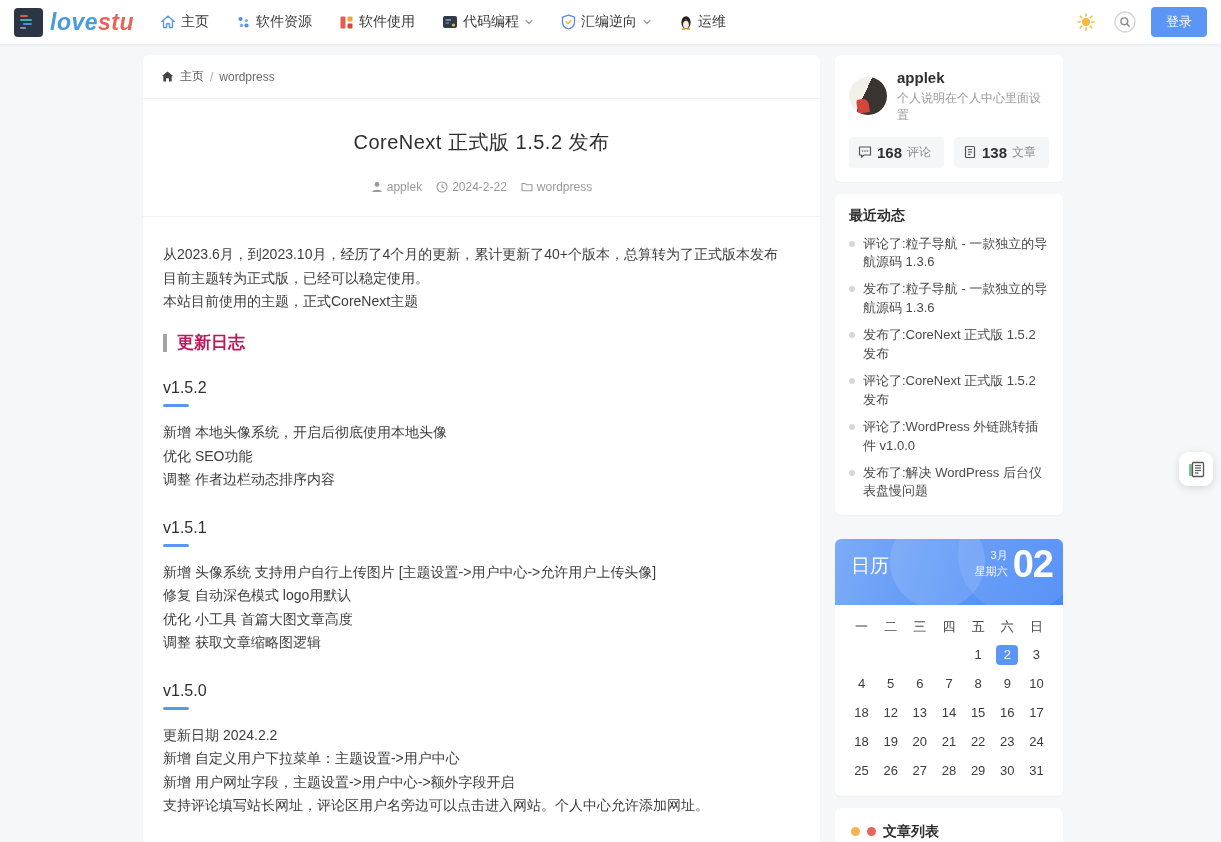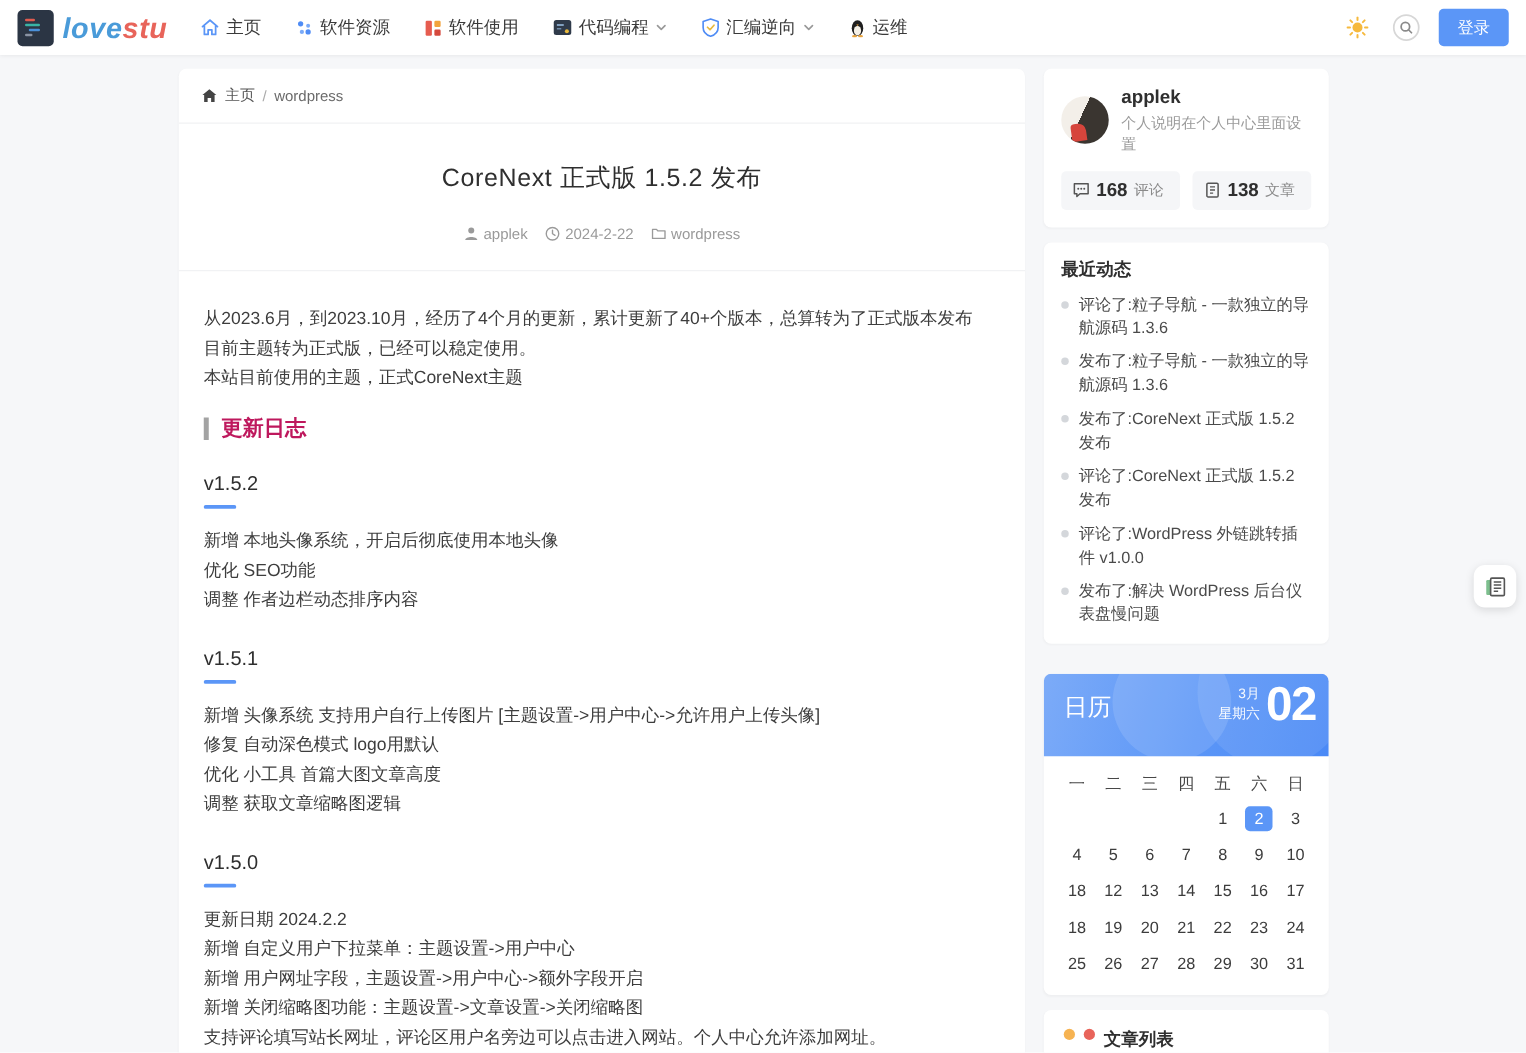--- a/index.html
+++ b/index.html
@@ -82,21 +82,21 @@
   .cal-big { font-size:38px; font-weight:600; letter-spacing:-1px; line-height:44px; }
   .cal-grid { display:grid; grid-template-columns:repeat(7,1fr); row-gap:9px;
               padding:13px 12px 15px; text-align:center; font-size:13px; color:#3c3c3c; }
   .cal-wh { color:#474747; }
   .cal-cell { height:20px; line-height:20px; cursor:pointer; }
   .cal-cell.empty { cursor:default; }
   .cal-cell.sel span { display:inline-block; width:22px; height:20px; line-height:20px;
                        background:#5b96f7; color:#fff; border-radius:4px; }
 
   .arts-card { margin-top:12px; padding:13px 12px 14px; }
-  .arts-title-row { display:flex; align-items:flex-start; gap:7px; margin:2px 0 14px; padding-left:4px; }
+  .arts-title-row { display:flex; align-items:center; gap:7px; margin:2px 0 14px; padding-left:4px; }
   .dot { width:9px; height:9px; border-radius:50%; }
   .dot-orange { background:#f6b352; }
   .dot-red { background:#e8645a; }
   .art-big { position:relative; height:42px; border-radius:6px; overflow:hidden;
              background:#9aa0a6; margin-bottom:13px; cursor:pointer; }
   .cls-letters { position:absolute; left:14px; top:0; font-size:26px; font-weight:bold; opacity:.9; letter-spacing:1px; }
   .cls-letters b:nth-child(1){color:#5b8def;} .cls-letters b:nth-child(2){color:#44b05a;} .cls-letters b:nth-child(3){color:#f0a73a;}
   .big-overlay { position:absolute; left:19px; right:5px; top:2px; color:#fff; font-size:13px; font-weight:500;
                  line-height:1.45; text-shadow:0 1px 2px rgba(0,0,0,.45); }
 
@@ -269,21 +269,20 @@
         <p>调整 作者边栏动态排序内容</p>
         <h3 class="ver-h">v1.5.1</h3>
         <p>新增 头像系统 支持用户自行上传图片 [主题设置-&gt;用户中心-&gt;允许用户上传头像]</p>
         <p>修复 自动深色模式 logo用默认</p>
         <p>优化 小工具 首篇大图文章高度</p>
         <p>调整 获取文章缩略图逻辑</p>
         <h3 class="ver-h">v1.5.0</h3>
         <p>更新日期 2024.2.2</p>
         <p>新增 自定义用户下拉菜单：主题设置-&gt;用户中心</p>
         <p>新增 用户网址字段，主题设置-&gt;用户中心-&gt;额外字段开启</p>
-        <p>新增 关闭缩略图功能：主题设置-&gt;文章设置-&gt;关闭缩略图</p>
         <p>支持评论填写站长网址，评论区用户名旁边可以点击进入网站。个人中心允许添加网址。</p>
       </div>
   </main>
 
   <aside class="sidebar">
 
     <div class="card author-card">
       <div class="author-top">
         <div class="avatar"></div>
         <div>

